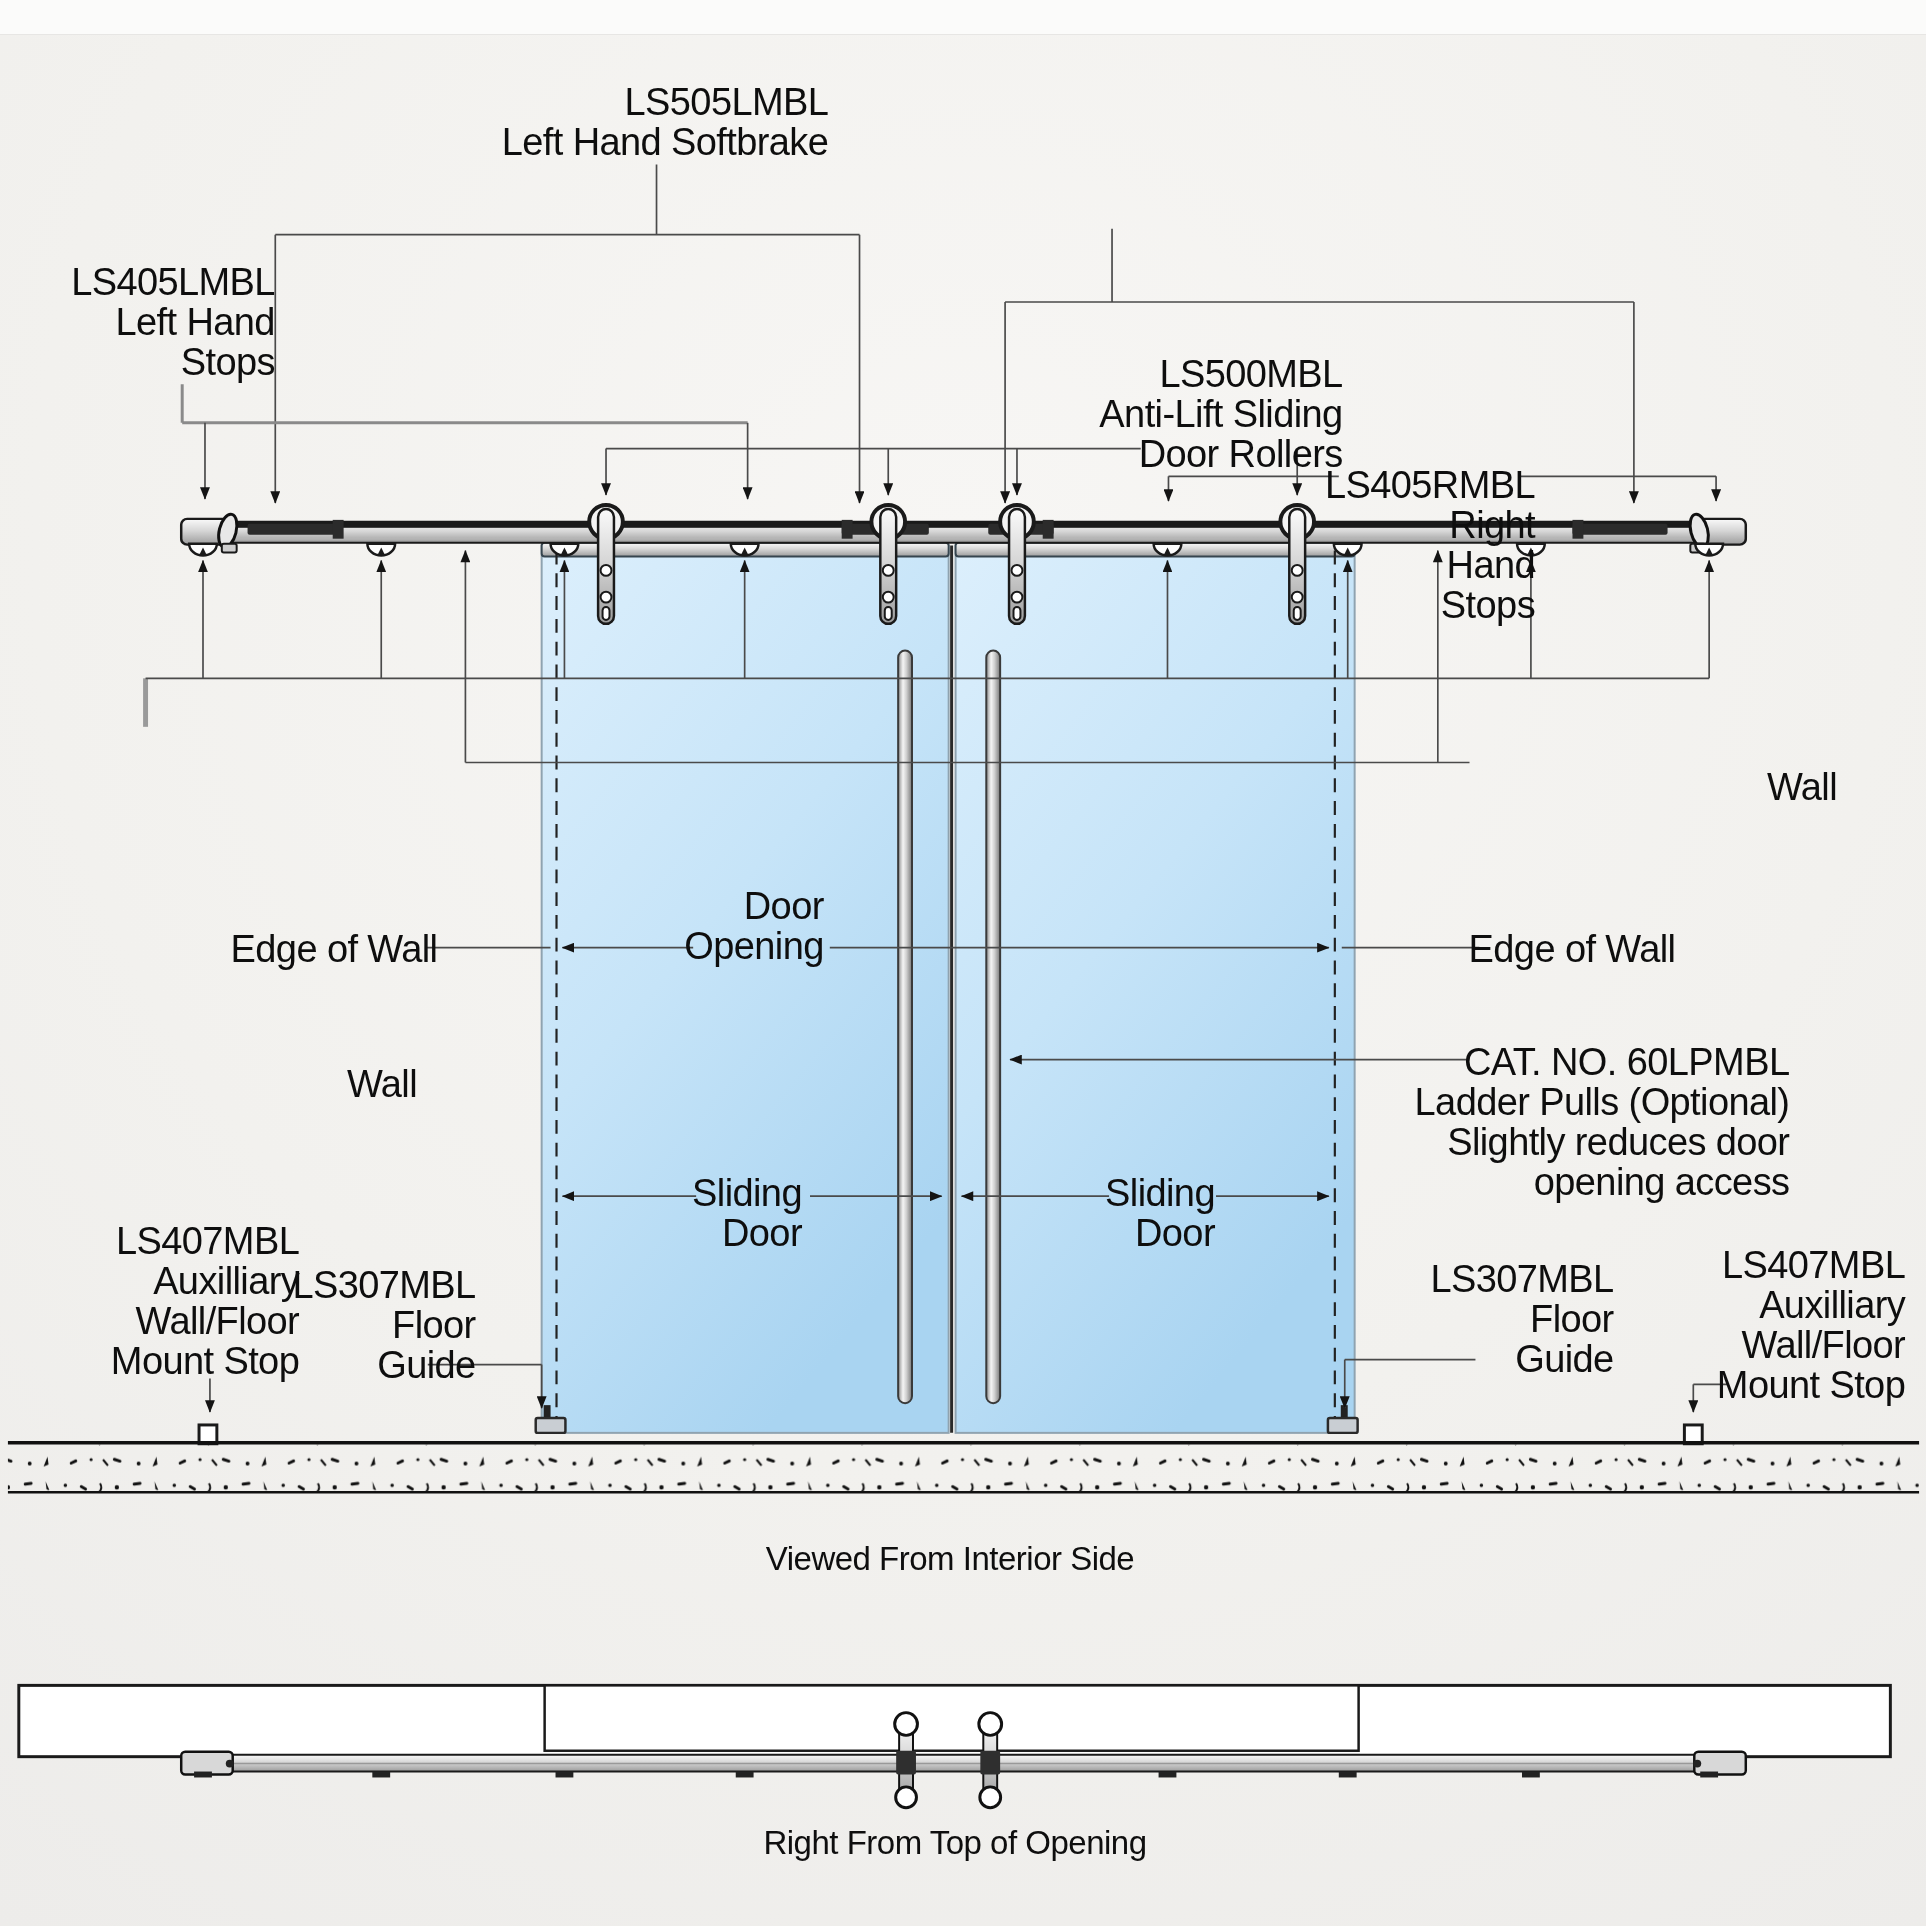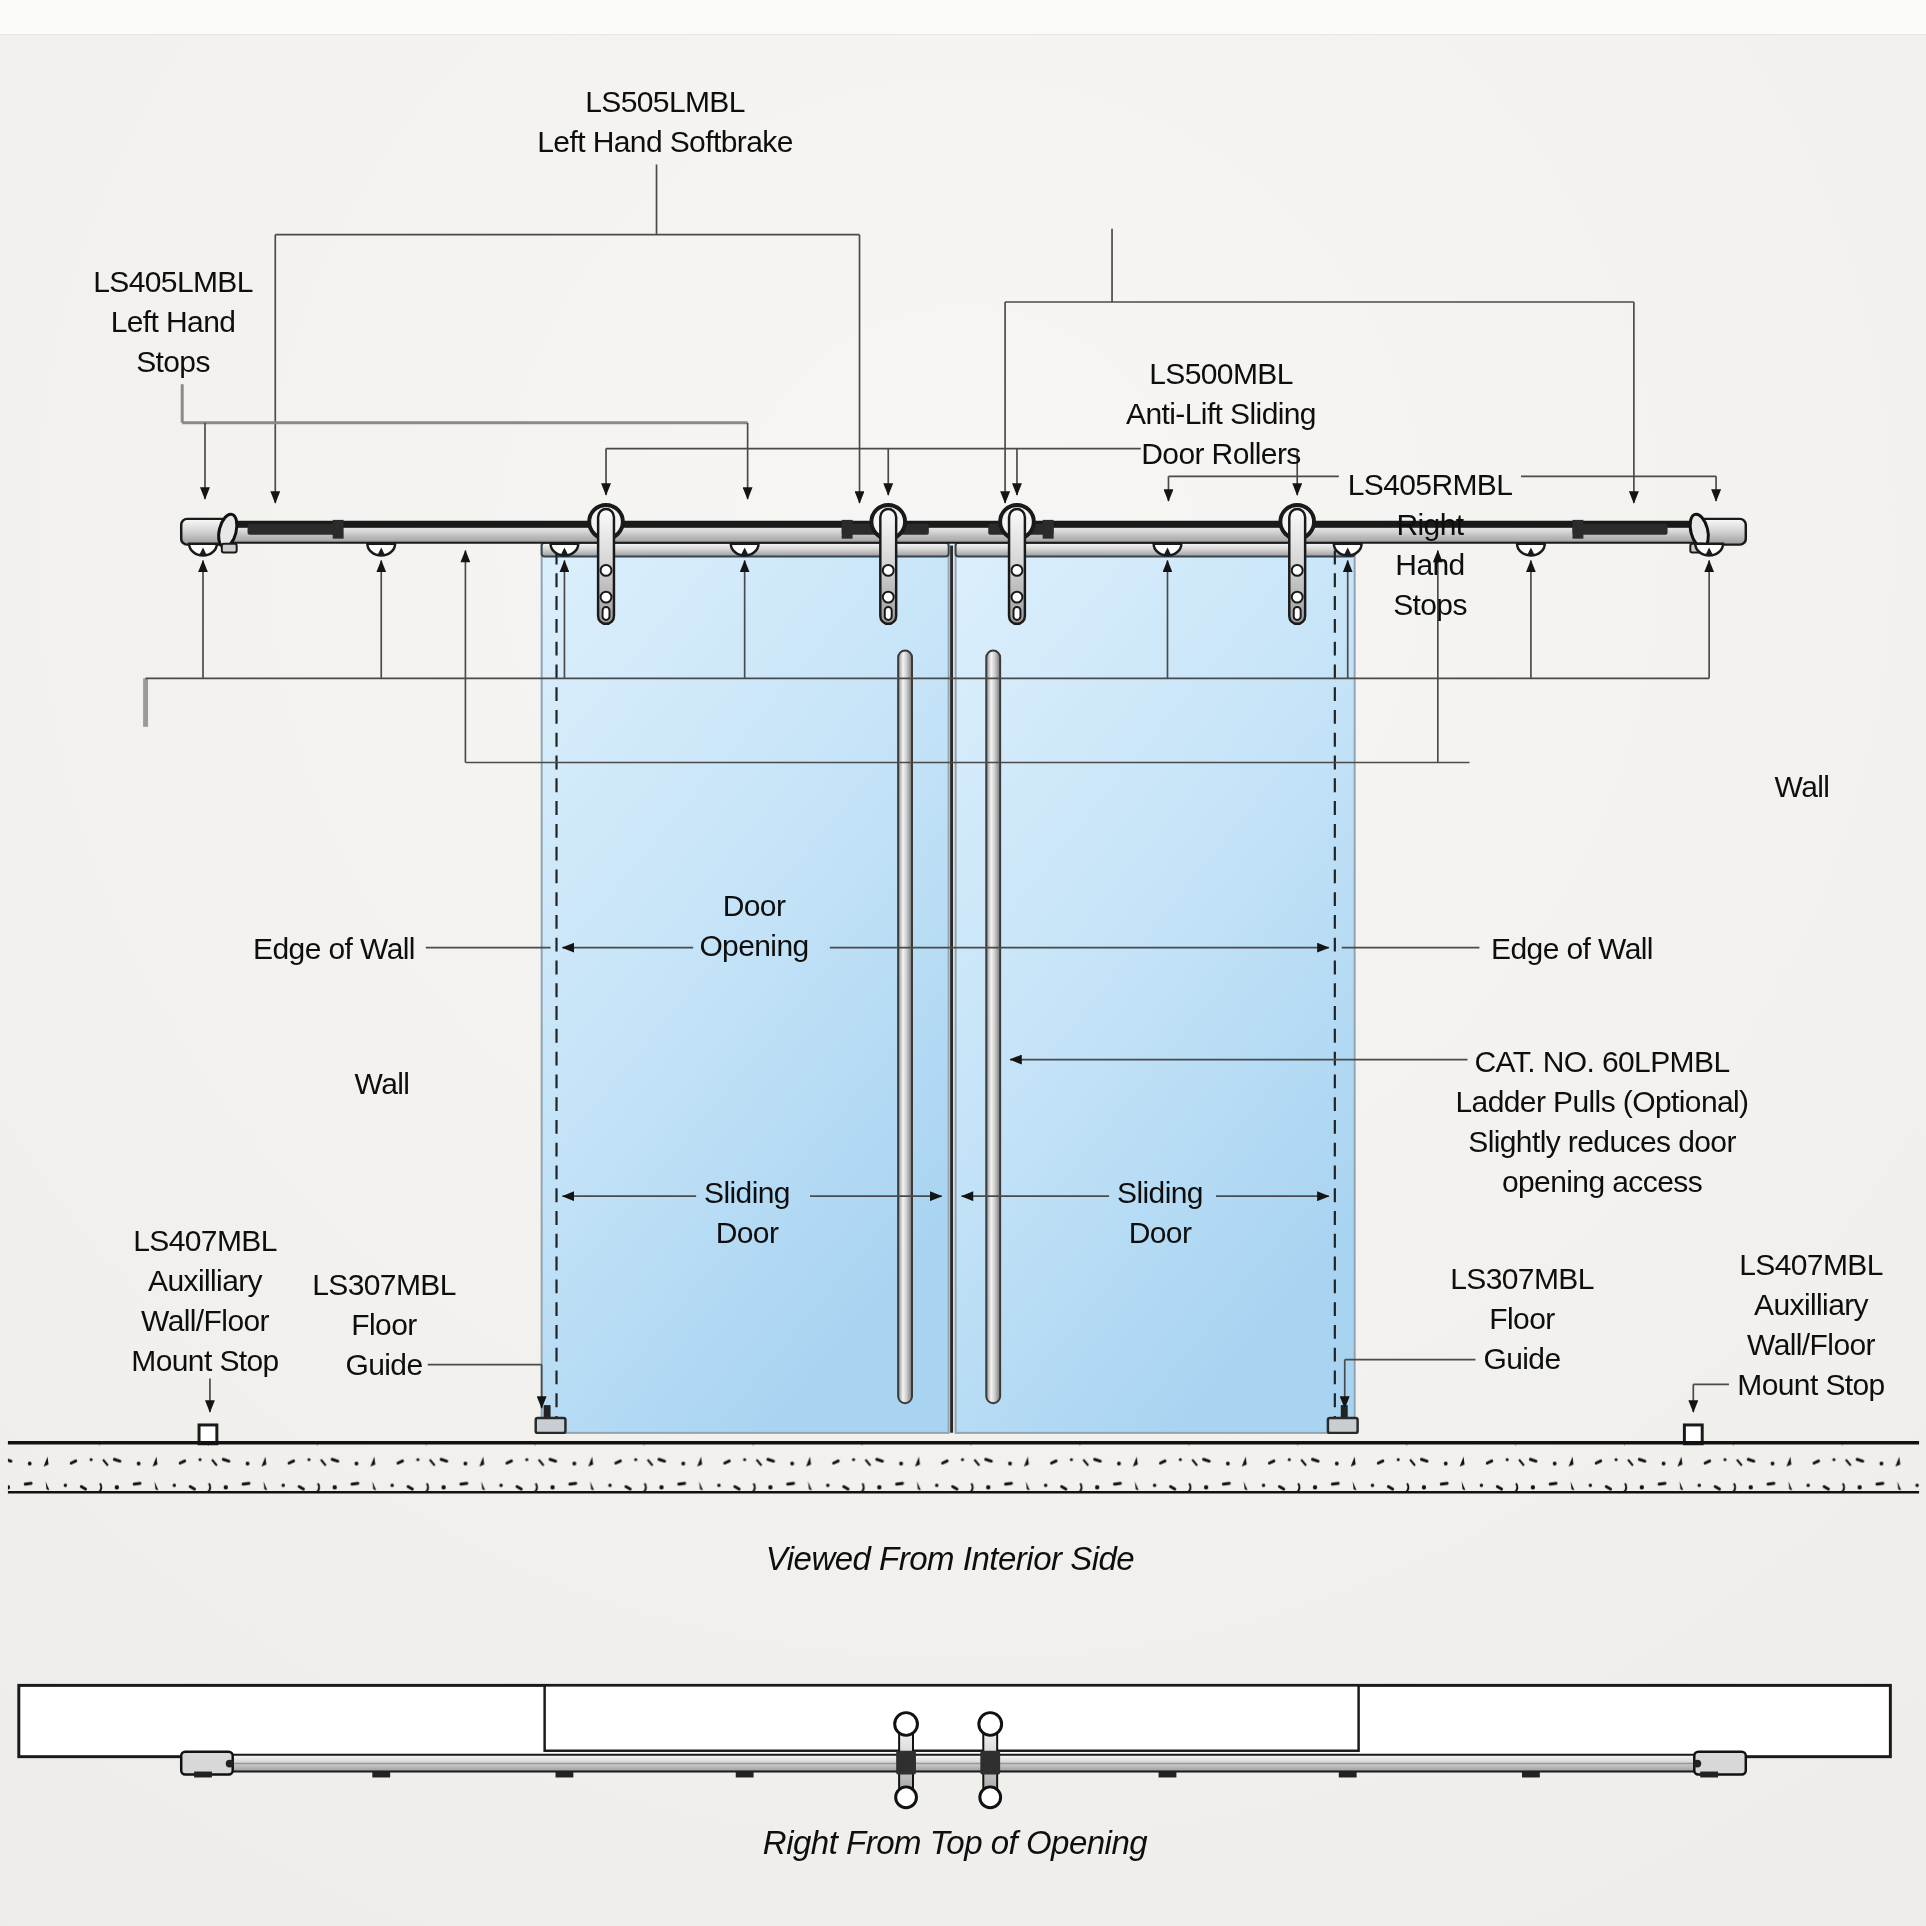--- a/index.html
+++ b/index.html
@@ -13,24 +13,24 @@
   .ld{fill:none;stroke:#4a4a4a;stroke-width:1.7px;}
   .ar{marker-end:url(#ah);}
   .stem{stroke:#8a8a8a;stroke-width:3px;}
   .stem2{stroke:#9a9a9a;stroke-width:5px;}
   .wheel{fill:#f4f4f4;stroke:#1a1a1a;stroke-width:4px;}
   .strap{fill:url(#gMetalV);stroke:#1a1a1a;stroke-width:2.5px;}
   .bolt{fill:#ffffff;stroke:#1a1a1a;stroke-width:2px;}
   .slot{fill:#fff;stroke:#1a1a1a;stroke-width:2px;}
   .cl{fill:#fdfdfd;stroke:#1a1a1a;stroke-width:2.5px;}
   .stopov{fill:#e8e8e8;stroke:#111;stroke-width:3px;}
-  .lbl{position:absolute;transform:translateX(-50%);text-align:center;font-size:30px;line-height:40px;
+  .lbl{position:absolute;transform:translateX(-50%);text-align:right;font-size:38px;line-height:40px;
        letter-spacing:-0.6px;white-space:nowrap;color:#0e0e0e;}
   .lbl span{display:block;}
-  .cap{position:absolute;transform:translateX(-50%);font-size:33px;letter-spacing:-0.5px;white-space:nowrap;color:#0e0e0e;font-style:italic;}
+  .cap{position:absolute;transform:translateX(-50%);font-size:33px;letter-spacing:-0.5px;white-space:nowrap;color:#0e0e0e;}
 </style>
 </head>
 <body>
 
 <div id="stage">
   <div id="topband"></div>
 
   <svg class="draw" width="1927" height="1927" viewBox="0 0 1946 1946">
     <defs>
       <marker id="ah" viewBox="0 0 10 8" refX="9.5" refY="4" markerWidth="13" markerHeight="10" orient="auto" markerUnits="userSpaceOnUse">

